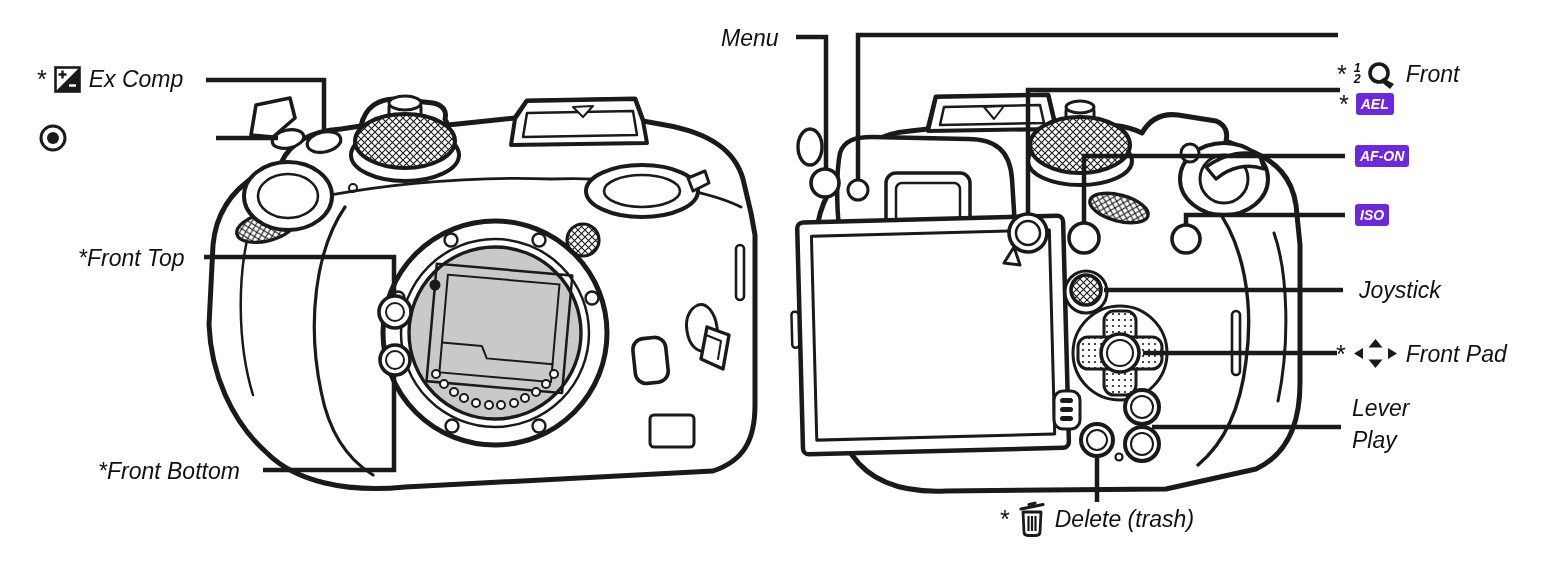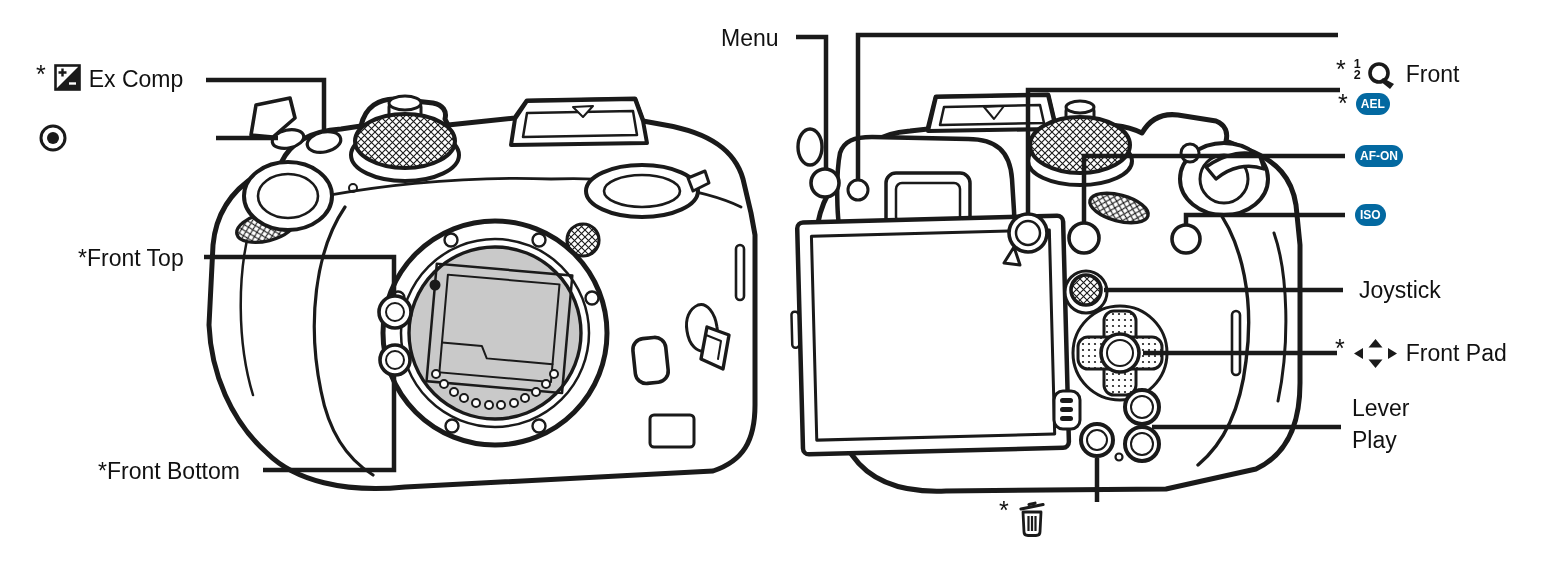--- a/index.html
+++ b/index.html
@@ -1,22 +1,22 @@
 <!DOCTYPE html>
 <html><head>
 <meta charset="utf-8">
 <style>
   html,body{margin:0;padding:0;background:#fff;}
   #stage{position:relative;width:1544px;height:561px;background:#ffffff;overflow:hidden;
          font-family:"Liberation Sans",sans-serif;color:#111;}
-  .lbl{position:absolute;display:flex;gap:8px;font-size:23px;
-       line-height:30px;white-space:nowrap;}
+  .lbl{position:absolute;display:flex;align-items:center;gap:8px;font-size:23px;
+       line-height:30px;white-space:nowrap;font-style:italic;}
   .ast{font-size:25px;font-weight:400;line-height:20px;}
-  .badge{display:inline-block;background:#0369a1;color:#fff;font-weight:bold;
-         font-size:12px;line-height:22px;padding:0 5px;border-radius:11px;}
+  .badge{display:inline-block;background:#6d28d9;color:#fff;font-weight:bold;
+         font-size:14px;line-height:22px;padding:0 5px;border-radius:3px;}
   .stack{display:inline-flex;flex-direction:column;font-size:12.5px;font-weight:bold;
          line-height:11px;margin-right:-3px;}
   .icon{display:inline-block;flex:0 0 auto;}
   svg{display:block;}
   .overlay{position:absolute;left:0;top:0;pointer-events:none;}
 </style>
 </head>
 <body>
 
 <div id="stage">
@@ -319,15 +319,16 @@
   <div class="lbl" style="left:999px;top:500px">
     <span class="ast">*</span>
     <span class="icon">
       <svg width="30" height="37" viewBox="0 0 30 37">
         <path d="M4,9 L26,4.5" stroke="#1a1a1a" stroke-width="3.2" stroke-linecap="round"></path>
         <path d="M12,4.5 L18,3.2" stroke="#1a1a1a" stroke-width="3.2" stroke-linecap="round"></path>
         <path d="M6,12 H24 L23,32 Q23,35.5 19,35.5 H11 Q7,35.5 7,32 Z" fill="#fff" stroke="#1a1a1a" stroke-width="2.8" stroke-linejoin="round"></path>
         <path d="M11.5,16 V31 M15,16 V31 M18.5,16 V31" stroke="#1a1a1a" stroke-width="2.2"></path>
       </svg>
     </span>
+    <span>Delete (trash)</span>
   </div>
 
 </div>
 
 </body></html>

